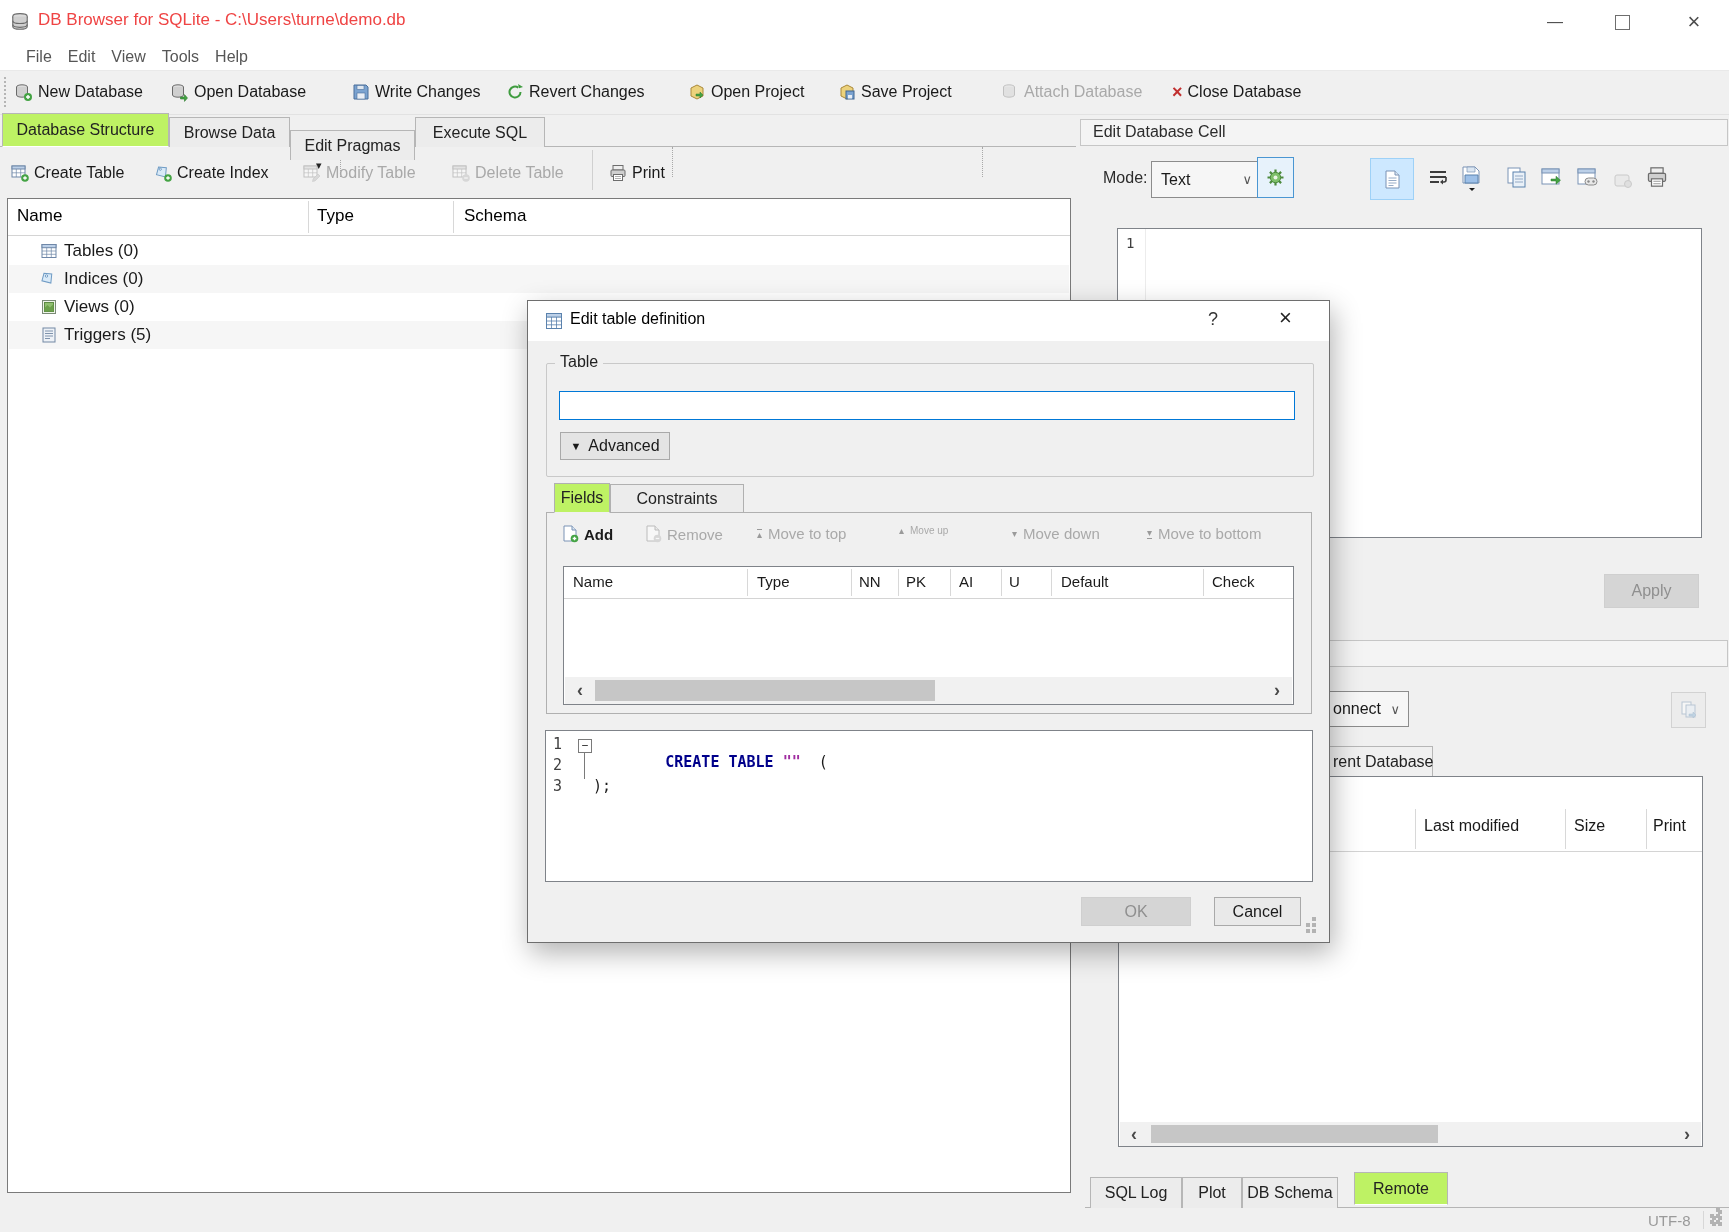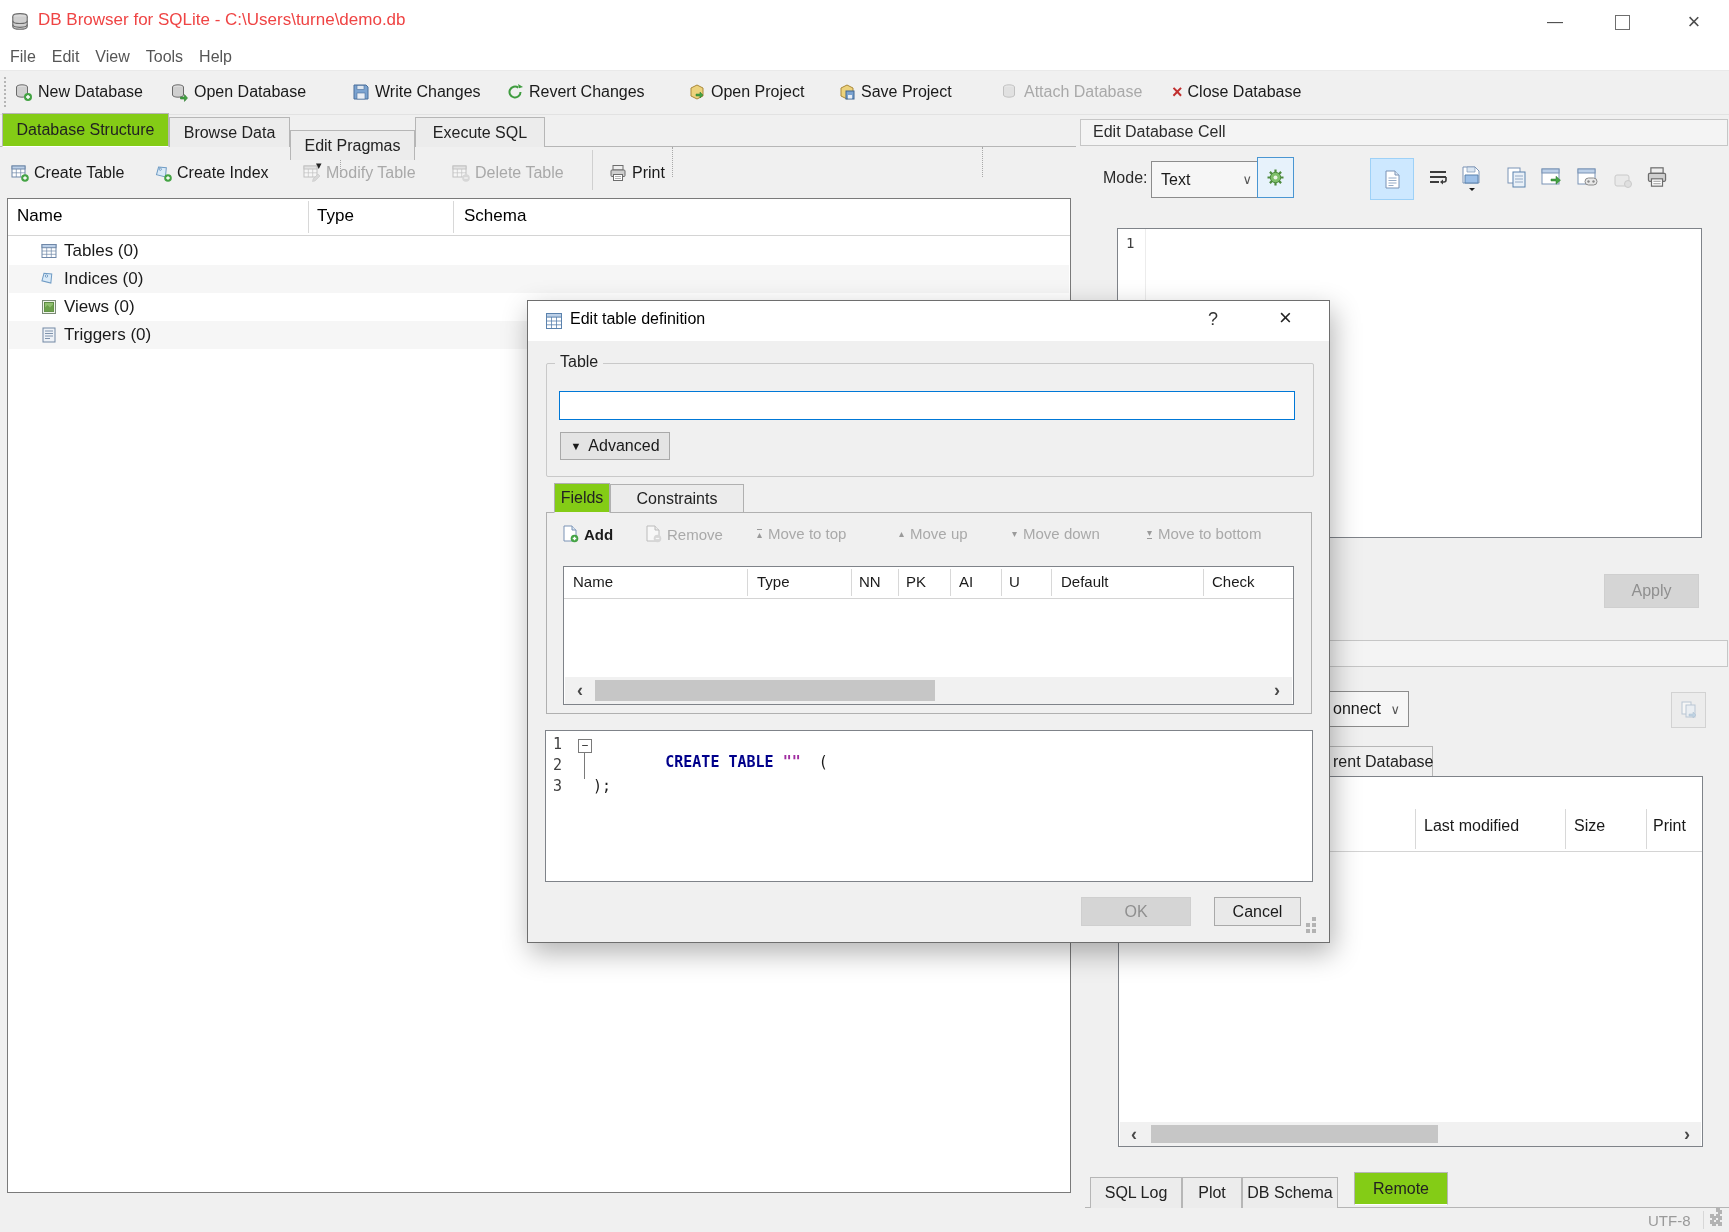--- a/index.html
+++ b/index.html
@@ -13,21 +13,21 @@
   svg{display:block}
   .titlebar{left:0;top:0;width:1729px;height:44px;background:#fff}
   .menubar{left:0;top:44px;width:1729px;height:26px;background:#fff}
   .menu-item{padding:2px 8px;color:#565656;cursor:default}
   .toolbar{left:0;top:70px;width:1729px;height:43px;background:#f0f0f0;border-top:1px solid #e9e9e9;border-bottom:1px solid #e2e2e2}
   .handle{border-left:2px dotted #b5b5b5;height:30px;width:0}
   .vsep{border-left:1px dotted #a8a8a8;height:30px;width:0}
   .tbtn{gap:5px;height:34px;cursor:default}
   .tab{box-sizing:border-box;border:1px solid #b6b6b6;border-bottom:none;background:#ececec;
        display:flex;align-items:center;justify-content:center;color:#222;cursor:default}
-  .tab.active{background:#84cc16}
+  .tab.active{background:#bef264}
   .panelbox{background:#fff;border:1px solid #7f8389;box-sizing:border-box}
   .phead{background:#f4f4f4;border:1px solid #c6c6c6;box-sizing:border-box;color:#2b2b2b}
   .combo{box-sizing:border-box;border:1px solid #8c8c8c;background:#f6f6f6;display:flex;align-items:center}
   .btn{box-sizing:border-box;border:1px solid #a9a9a9;background:#e4e4e4;display:flex;align-items:center;justify-content:center;cursor:default}
   .btn.disabled{background:#d5d5d5;border-color:#cfcfcf;color:#8f8f8f}
   .hline{background:#d8d8d8;height:1px}
   .vline{background:#d8d8d8;width:1px}
   .scroll-track{background:#f1f1f1;box-sizing:border-box}
   .scroll-thumb{background:#c6c6c6}
   .scroll-arrow{color:#4a4a4a;font-size:18px;font-weight:bold;display:flex;align-items:center;justify-content:center}
@@ -58,21 +58,21 @@
     </span>
     <span class="abs gray" style="left:38px;top:10px;font-size:17px">DB Browser for SQLite - C:\Users\turne\demo.db</span>
     <span class="abs winctl" style="left:1532px;top:0">—</span>
     <span class="abs winctl" style="left:1599px;top:0">
         <span style="width:13px;height:13px;border:1px solid #6e6e6e"></span>
       </span>
     <span class="abs winctl" style="left:1671px;top:0;font-size:22px">×</span>
   </div>
 
   <div class="abs menubar flex">
-    <span class="menu-item" style="margin-left:2px">File</span>
+    <span class="menu-item" style="margin-left:18px">File</span>
     <span class="menu-item">Edit</span>
     <span class="menu-item">View</span>
     <span class="menu-item">Tools</span>
     <span class="menu-item">Help</span>
   </div>
 
   <div class="abs toolbar">
     <span class="abs handle" style="left:4px;top:6px"></span>
 
     <div class="abs flex tbtn" style="left:14px;top:4px">
@@ -249,21 +249,21 @@
         </span>
       <span style="margin-left:6px">Views (0)</span>
     </div>
     <div class="abs treerow alt" style="left:1px;top:122px;width:1060px">
       <span style="margin-left:31px">
           <svg width="18" height="18" viewBox="0 0 18 18">
             <rect x="3" y="2" width="12" height="14" fill="#eef2f7" stroke="#7288a3"></rect>
             <path d="M5 5h8M5 7.5h8M5 10h8M5 12.5h5" stroke="#7288a3" stroke-width=".9"></path>
           </svg>
         </span>
-      <span style="margin-left:6px">Triggers (0)</span>
+      <span style="margin-left:6px">Triggers (5)</span>
     </div>
   </div>
 
   <div class="abs phead" style="left:1080px;top:119px;width:648px;height:27px">
     <span class="abs" style="left:12px;top:3px;font-size:16px">Edit Database Cell</span>
 
   </div>
 
   <span class="abs" style="left:1103px;top:169px;color:#2b2b2b">Mode:</span>
   <div class="abs combo" style="left:1151px;top:161px;width:111px;height:37px">
@@ -453,21 +453,21 @@
           <path d="M10.7 13.5h3.6" stroke="#fff" stroke-width="1.3"></path>
         </svg>
       <span style="font-size:15px">Remove</span>
     </div>
     <div class="abs flex dim" style="left:229px;top:224px;gap:6px">
       <span class="mvicon bar-top">▴</span>
       <span style="font-size:15px">Move to top</span>
     </div>
     <div class="abs flex dim" style="left:371px;top:224px;gap:6px">
       <span class="mvicon">▴</span>
-      <span style="font-size:15px">Move up</span>
+      <span style="font-size:10px">Move up</span>
     </div>
     <div class="abs flex dim" style="left:484px;top:224px;gap:6px">
       <span class="mvicon">▾</span>
       <span style="font-size:15px">Move down</span>
     </div>
     <div class="abs flex dim" style="left:619px;top:224px;gap:6px">
       <span class="mvicon bar-bot">▾</span>
       <span style="font-size:15px">Move to bottom</span>
     </div>
 

